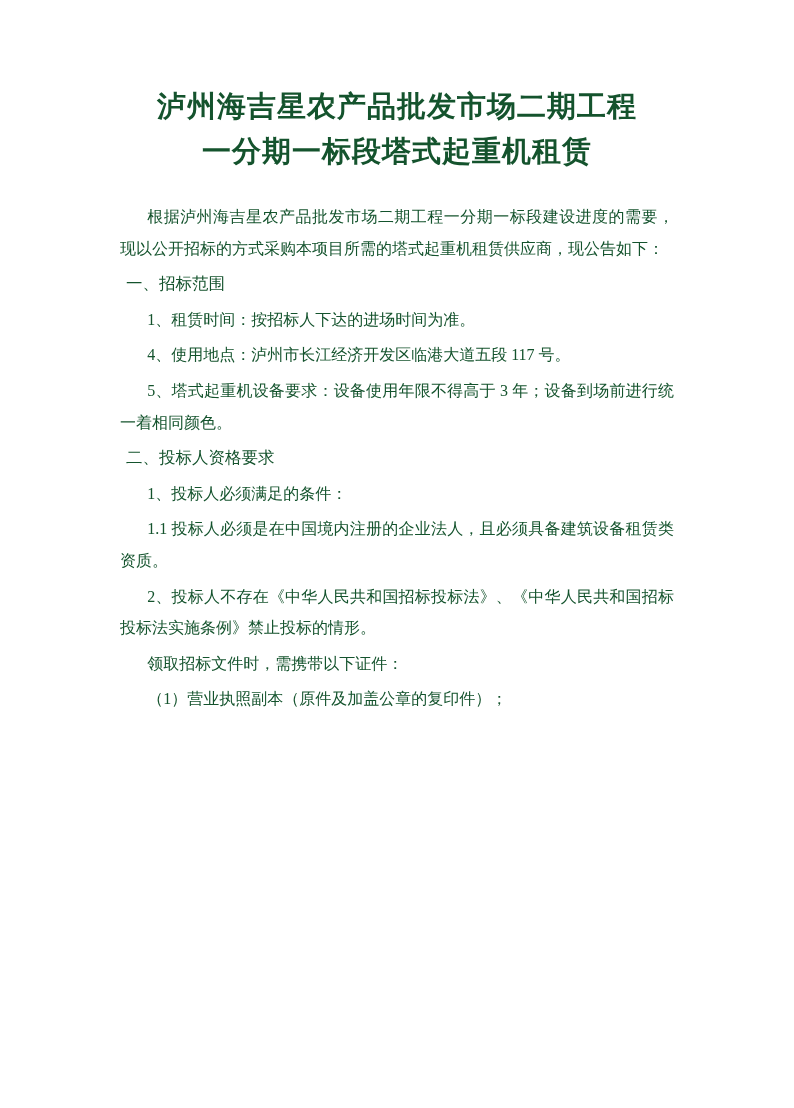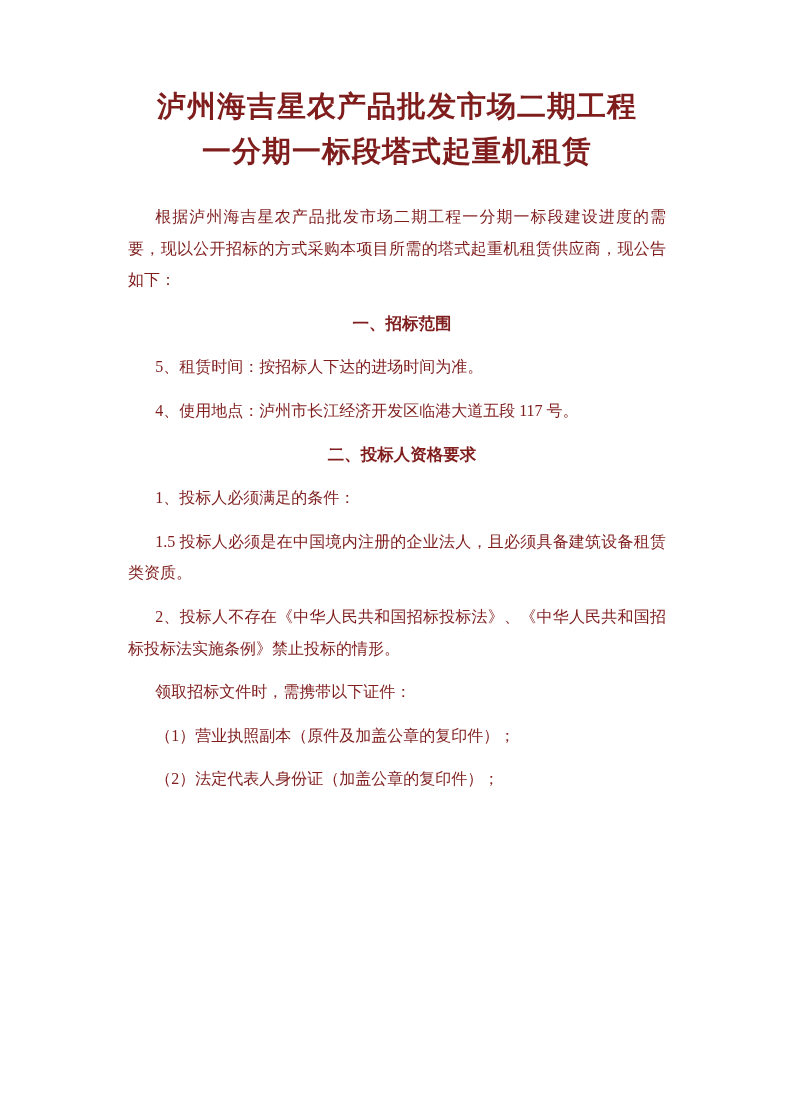--- a/index.html
+++ b/index.html
@@ -6,73 +6,73 @@
     margin: 0;
     padding: 0;
     background: #ffffff;
   }
   .page {
     position: relative;
     width: 794px;
     height: 804px;
     box-sizing: border-box;
     background: #ffffff;
-    color: #7f1d1d;
+    color: #14532d;
     padding: 84px 116px 8px 116px;
     font-family: "Liberation Serif", "DejaVu Serif", serif;
     overflow: hidden;
   }
   .doc-title {
     text-align: center;
     font-weight: bold;
     font-size: 29px;
     line-height: 45px;
     letter-spacing: 1px;
   }
   .doc-body {
     margin-top: 27px;
     font-size: 16px;
     line-height: 31.6px;
     text-align: justify;
   }
   .para {
-    margin: 12px;
+    margin: 4px;
     text-indent: 1.7em;
   }
   .sec-heading {
     margin: 0;
     text-indent: 0.6em;
-    font-weight: bold;
+    font-weight: normal;
     font-family: "Liberation Sans", "DejaVu Sans", sans-serif;
     font-size: 16.5px;
-    text-align: center;
+    text-align: left;
   }
 </style>
 </head>
 <body>
 
 <div class="page">
 
   <div class="doc-title">
     <div>泸州海吉星农产品批发市场二期工程</div>
     <div>一分期一标段塔式起重机租赁</div>
   </div>
 
   <div class="doc-body">
 
     <p class="para">根据泸州海吉星农产品批发市场二期工程一分期一标段建设进度的需要，现以公开招标的方式采购本项目所需的塔式起重机租赁供应商，现公告如下：</p>
 
     <p class="sec-heading">一、招标范围</p>
-    <p class="para">5、租赁时间：按招标人下达的进场时间为准。</p>
+    <p class="para">1、租赁时间：按招标人下达的进场时间为准。</p>
     <p class="para">4、使用地点：泸州市长江经济开发区临港大道五段 117 号。</p>
+    <p class="para">5、塔式起重机设备要求：设备使用年限不得高于 3 年；设备到场前进行统一着相同颜色。</p>
 
     <p class="sec-heading">二、投标人资格要求</p>
     <p class="para">1、投标人必须满足的条件：</p>
-    <p class="para">1.5 投标人必须是在中国境内注册的企业法人，且必须具备建筑设备租赁类资质。</p>
+    <p class="para">1.1 投标人必须是在中国境内注册的企业法人，且必须具备建筑设备租赁类资质。</p>
     <p class="para">2、投标人不存在《中华人民共和国招标投标法》、《中华人民共和国招标投标法实施条例》禁止投标的情形。</p>
 
     <p class="para">领取招标文件时，需携带以下证件：</p>
     <p class="para">（1）营业执照副本（原件及加盖公章的复印件）；</p>
-    <p class="para">（2）法定代表人身份证（加盖公章的复印件）；</p>
 
   </div>
 
 </div>
 
 </body></html>

